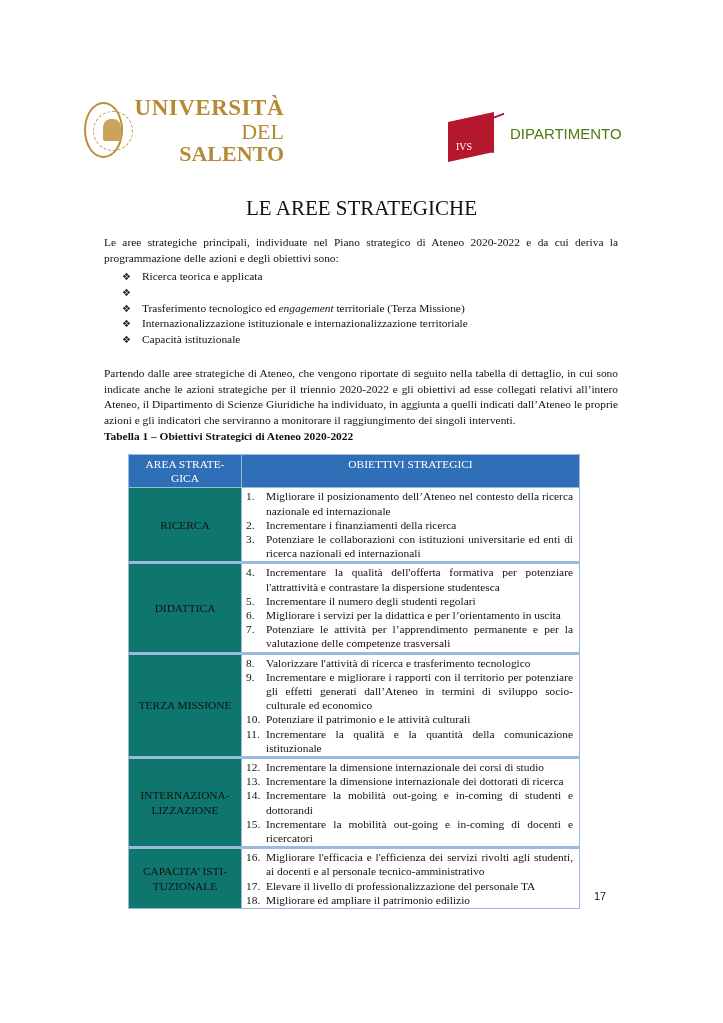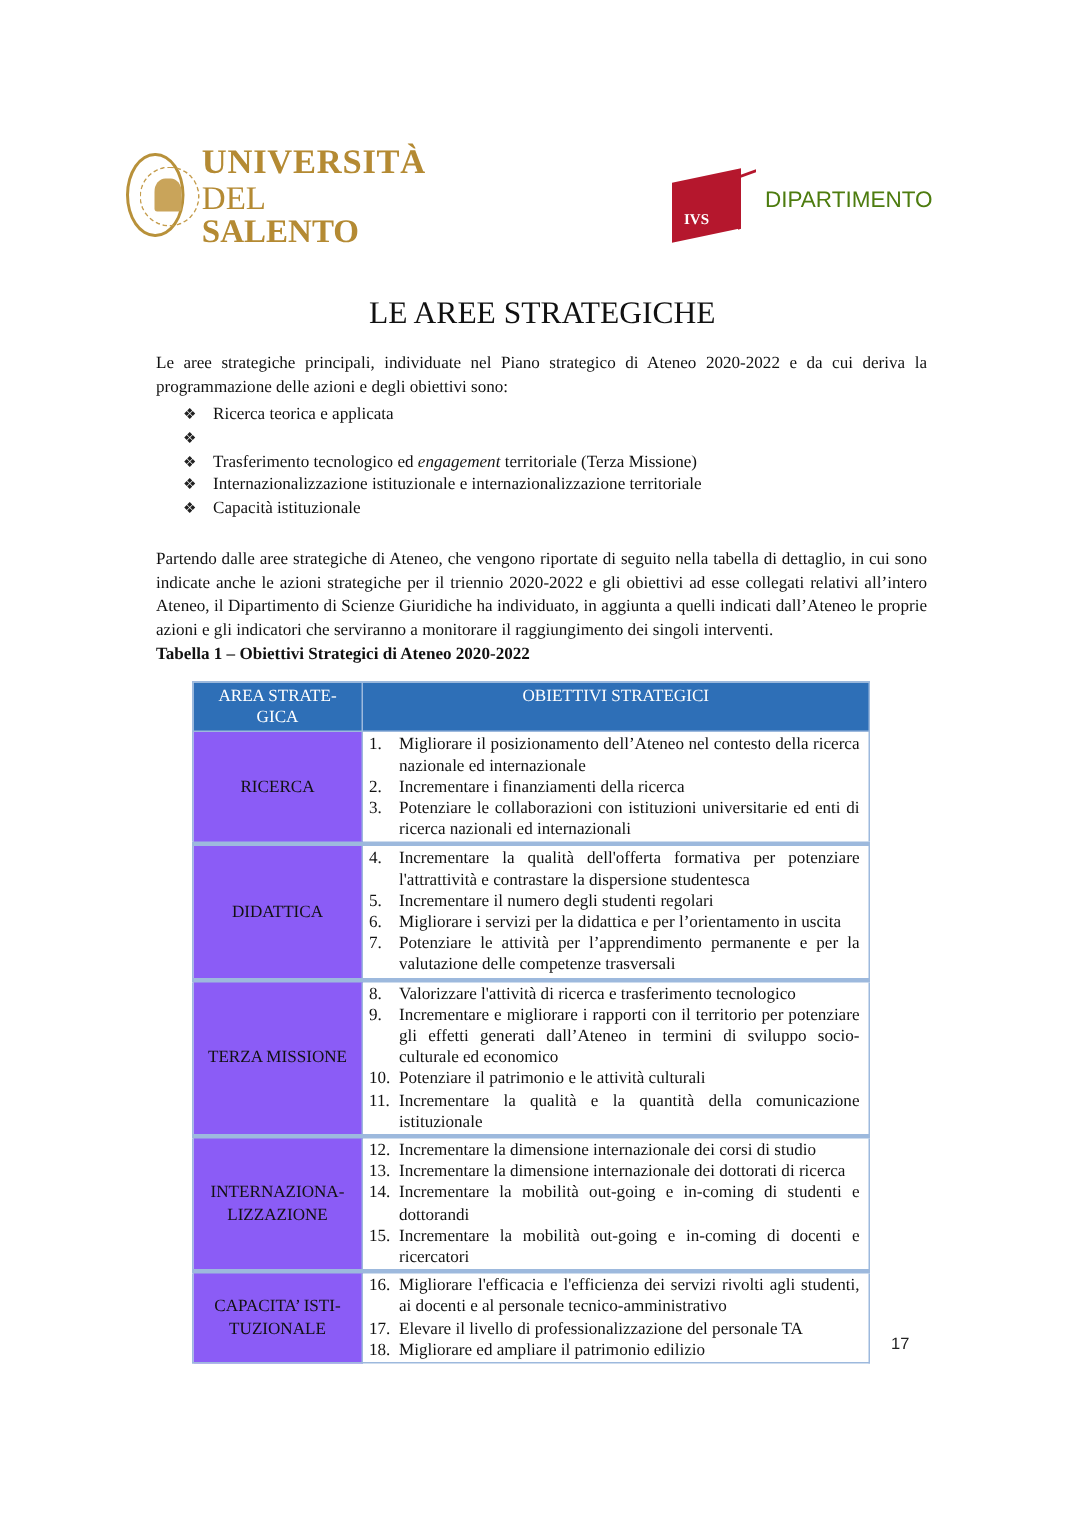--- a/index.html
+++ b/index.html
@@ -1,47 +1,47 @@
 <!DOCTYPE html>
 <html><head>
 <meta charset="utf-8">
 <style>
   html, body { margin:0; padding:0; background:#ffffff; }
   body { width:723px; height:1023px; position:relative; overflow:hidden;
          font-family:"Liberation Serif", "DejaVu Serif", serif; color:#111; }
-  .logo-left { position:absolute; left:84px; top:98px; width:200px; height:64px; display:flex; align-items:center; }
+  .logo-left { position:absolute; left:84px; top:98px; width:200px; height:64px; display:flex; align-items:center;text-align:right; }
   .seal { width:56px; height:56px; border-radius:50%; border:2px solid #b8913a; position:relative; box-sizing:border-box; }
   .seal::before { content:""; position:absolute; left:7px; top:7px; width:38px; height:38px; border-radius:50%; border:1px dashed #c59d4d; }
   .seal::after { content:""; position:absolute; left:17px; top:15px; width:18px; height:22px; background:#c9a45a; border-radius:40% 40% 10% 10%; }
   .uni-text { margin-left:12px; color:#b48a33; line-height:1; }
   .uni-1 { font-size:23px; font-weight:bold; letter-spacing:0.5px; }
   .uni-2 { font-size:22px; margin-top:2px; }
   .uni-2 b { font-weight:bold; }
   .logo-right { position:absolute; left:448px; top:104px; width:220px; height:60px; display:flex; align-items:center; }
   .ius-book { width:56px; height:46px; position:relative; }
   .ius-book .book { position:absolute; left:0; top:6px; width:46px; height:40px; background:#b5172d; transform:skewY(-12deg); }
-  .ius-book .label { position:absolute; left:8px; top:30px; color:#fff; font-size:10px; font-family:"Liberation Serif", serif;font-weight:bold; }
+  .ius-book .label { position:absolute; left:8px; top:30px; color:#fff; font-size:10px; font-family:"Liberation Serif", serif; }
   .ius-book .page { position:absolute; left:44px; top:4px; width:10px; height:34px; border-left:2px solid #b5172d; border-top:2px solid #b5172d; transform:skewY(-20deg); }
   .dept { margin-left:6px; color:#4d7c0f; font-family:"Liberation Sans", sans-serif; line-height:1.05; }
   .dept-1 { font-size:15px; }
   .dept-2 { font-size:15px; }
   .dept-2 small { font-size:12px; }
   h1 { position:absolute; left:0; width:723px; top:196px; margin:0; text-align:center; font-size:21px; font-weight:normal; }
   .p { position:absolute; left:104px; width:514px; font-size:11.4px; line-height:15.7px; text-align:justify; margin:0; }
   .intro { top:235px; }
   .bullets { position:absolute; left:122px; top:269px; margin:0; padding:0; list-style:none; font-size:11.4px; line-height:15.8px; }
   .bullets li { display:flex; align-items:center; }
   .bullets .b-icon { width:20px; font-size:10px; color:#222; font-family:"DejaVu Sans", sans-serif; }
   .partendo { top:366px; }
   .caption { position:absolute; left:104px; top:430px; font-size:11.4px; font-weight:bold; margin:0; }
   table { position:absolute; left:128px; top:454px; width:452px; border-collapse:collapse; font-size:11.4px; line-height:14.2px; }
   th { background:#2e6fb7; color:#fff; font-weight:normal; border:1px solid #9db9dd; padding:2px 4px; text-align:center; vertical-align:top; }
   th.area-h { width:104px; }
   td { border:1px solid #9db9dd; vertical-align:middle; }
-  td.area { background:#8b5cf6; text-align:center; padding:2px 4px; }
+  td.area { background:#0f766e; text-align:center; padding:2px 4px; }
   td.obj { background:#fff; padding:1px 6px 1px 4px; }
   tr.sep td { border-top:3px solid #9db9dd; }
   ol.objs { margin:0; padding:0; list-style:none; }
   ol.objs li { display:flex; text-align:justify; }
   ol.objs .num { width:20px; flex:none; }
   ol.objs .txt { flex:1; }
   .pagenum { position:absolute; left:580px; top:890px; font-family:"Liberation Sans", sans-serif; font-size:11px; color:#222;margin-left:14px; }
 </style>
 </head>
 <body>

